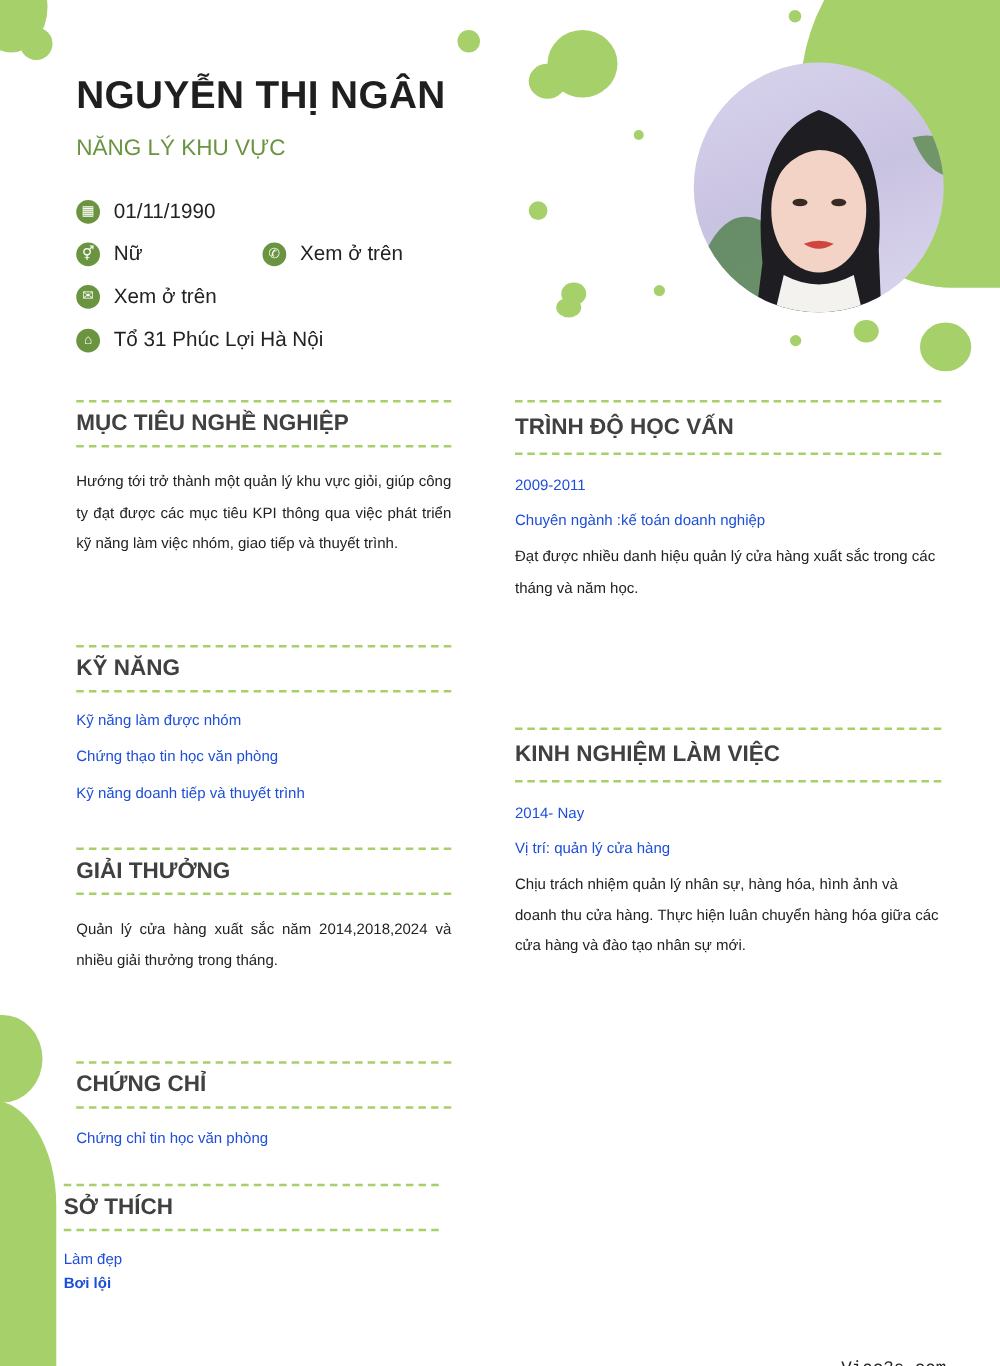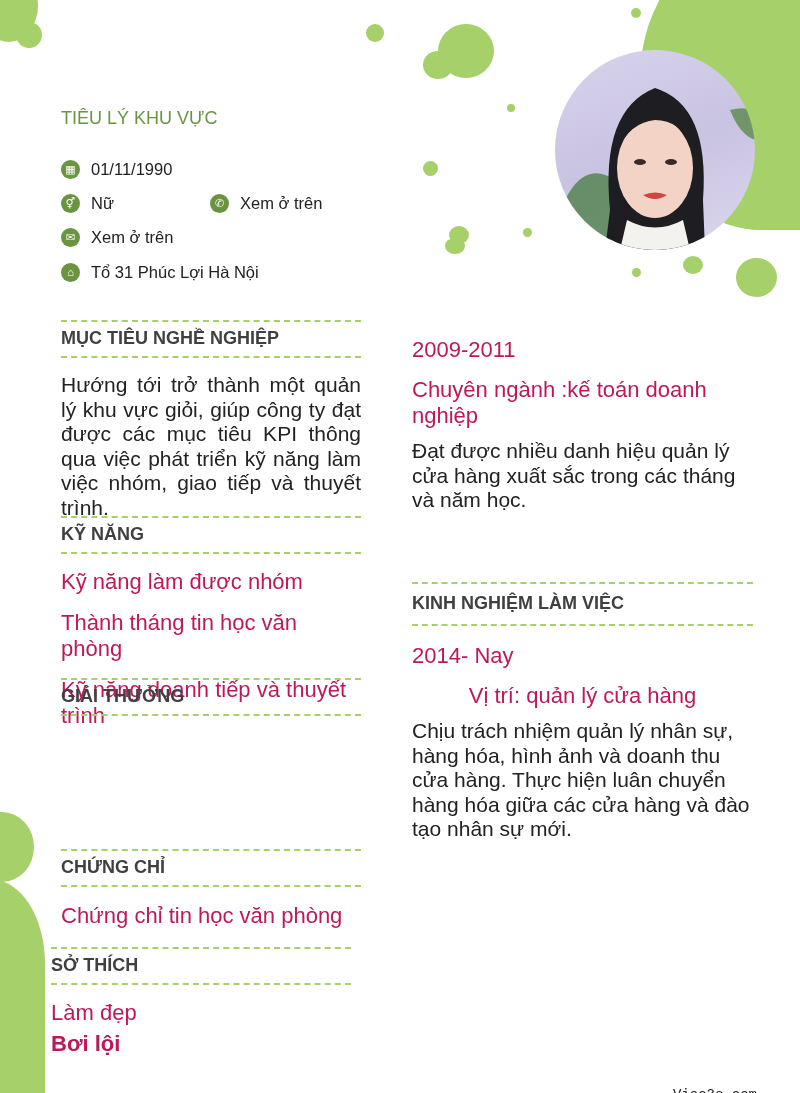--- a/index.html
+++ b/index.html
@@ -6,23 +6,23 @@
   body { width: 800px; height: 1093px; background: #ffffff; font-family: "Liberation Sans", "DejaVu Sans", sans-serif; color: #1a1a1a; overflow: hidden; }
   .page { position: relative; width: 800px; height: 1093px; overflow: hidden; background: #fff; }
   .deco { position: absolute; background: #a6d06a; border-radius: 50%; }
   .name { position: absolute; left: 61px; top: 58px; font-size: 31px; font-weight: bold; color: #1f1f1f; letter-spacing: 0.3px; }
   .role { position: absolute; left: 61px; top: 108px; font-size: 18px; color: #6a9440; }
   .info-row { position: absolute; display: flex; align-items: center; font-size: 16.5px; color: #222; }
   .info-icon { width: 19px; height: 19px; border-radius: 50%; background: #6a9440; margin-right: 11px; display: inline-flex; align-items: center; justify-content: center; color: #fff; font-size: 11px; line-height: 1; }
   .photo { position: absolute; left: 555px; top: 50px; width: 200px; height: 200px; border-radius: 50%; overflow: hidden; background: linear-gradient(160deg, #d8d3ec 0%, #c9c3e2 50%, #dcd7ee 100%); }
   .section { position: absolute; }
   .sec-head { border-top: 2px dashed #a6d06a; border-bottom: 2px dashed #a6d06a; padding: 6px 0 7px 0; font-size: 18px; font-weight: bold; color: #404040; }
-  .body-text { font-size: 21px; line-height: 24.5px; color: #222; }
+  .body-text { font-size: 12px; line-height: 24.5px; color: #222; }
   .justify { text-align: justify; }
-  .item { font-size: 22px; color: #be185d; }
+  .item { font-size: 12px; color: #1d4ed8; }
   .bold-title { font-size: 16px; font-weight: bold; color: #1a1a1a; }
   .footer { position: absolute; left: 673px; top: 1072px; font-family: "Liberation Mono", "DejaVu Sans Mono", monospace; font-size: 14px; color: #222; margin-top: 15px; }
 </style>
 </head>
 <body>
 
 <div class="page">
 
   <div class="deco" style="left:-20px;top:-30px;width:58px;height:72px;"></div>
   <div class="deco" style="left:16px;top:22px;width:26px;height:26px;"></div>
@@ -36,21 +36,22 @@
   <div class="deco" style="left:423px;top:161px;width:15px;height:15px;"></div>
   <div class="deco" style="left:449px;top:226px;width:20px;height:18px;"></div>
   <div class="deco" style="left:445px;top:238px;width:20px;height:16px;"></div>
   <div class="deco" style="left:523px;top:228px;width:9px;height:9px;"></div>
   <div class="deco" style="left:632px;top:268px;width:9px;height:9px;"></div>
   <div class="deco" style="left:683px;top:256px;width:20px;height:18px;"></div>
   <div class="deco" style="left:736px;top:258px;width:41px;height:39px;"></div>
   <div class="deco" style="left:-30px;top:812px;width:64px;height:70px;"></div>
   <div class="deco" style="left:-60px;top:880px;width:105px;height:420px;border-radius:50% 50% 0 0 / 20% 20% 0 0;"></div>
 
-  <div class="role">TIÊU LÝ KHU VỰC</div>
+  <div class="name">NGUYỄN THỊ NGÂN</div>
+  <div class="role">NĂNG LÝ KHU VỰC</div>
 
   <div class="info-row" style="left:61px;top:160px;">
     <span class="info-icon">▦</span>
     <span>01/11/1990</span>
   </div>
   <div class="info-row" style="left:61px;top:194px;">
     <span class="info-icon">⚥</span>
     <span>Nữ</span>
   </div>
   <div class="info-row" style="left:210px;top:194px;">
@@ -81,46 +82,48 @@
   </div>
 
   <div class="section" style="left:61px;top:320px;width:300px;">
     <div class="sec-head">MỤC TIÊU NGHỀ NGHIỆP</div>
     <div class="body-text justify" style="margin-top:15px;">Hướng tới trở thành một quản lý khu vực giỏi, giúp công ty đạt được các mục tiêu KPI thông qua việc phát triển kỹ năng làm việc nhóm, giao tiếp và thuyết trình.</div>
   </div>
 
   <div class="section" style="left:61px;top:516px;width:300px;">
     <div class="sec-head">KỸ NĂNG</div>
     <div class="item" style="margin-top:15px;">Kỹ năng làm được nhóm</div>
-    <div class="item" style="margin-top:15px;">Thành tháng tin học văn phòng</div>
+    <div class="item" style="margin-top:15px;">Chứng thạo tin học văn phòng</div>
     <div class="item" style="margin-top:15px;">Kỹ năng doanh tiếp và thuyết trình</div>
   </div>
 
   <div class="section" style="left:61px;top:678px;width:300px;">
     <div class="sec-head">GIẢI THƯỞNG</div>
+    <div class="body-text justify" style="margin-top:15px;">Quản lý cửa hàng xuất sắc năm 2014,2018,2024 và nhiều giải thưởng trong tháng.</div>
   </div>
 
   <div class="section" style="left:61px;top:849px;width:300px;">
     <div class="sec-head">CHỨNG CHỈ</div>
     <div class="item" style="margin-top:16px;">Chứng chỉ tin học văn phòng</div>
   </div>
 
   <div class="section" style="left:51px;top:947px;width:300px;">
     <div class="sec-head">SỞ THÍCH</div>
     <div class="item" style="margin-top:15px;">Làm đẹp</div>
     <div class="item" style="margin-top:5px;font-weight:bold;">Bơi lội</div>
   </div>
 
   <div class="section" style="left:412px;top:320px;width:341px;">
+    <div class="sec-head" style="padding:9px 0 10px 0;">TRÌNH ĐỘ HỌC VẤN</div>
     <div class="item" style="margin-top:17px;">2009-2011</div>
     <div class="item" style="margin-top:14px;">Chuyên ngành :kế toán doanh nghiệp</div>
     <div class="body-text" style="margin-top:10px;">Đạt được nhiều danh hiệu quản lý cửa hàng xuất sắc trong các tháng và năm học.</div>
   </div>
 
   <div class="section" style="left:412px;top:582px;width:341px;">
     <div class="sec-head" style="padding:9px 0 10px 0;">KINH NGHIỆM LÀM VIỆC</div>
     <div class="item" style="margin-top:17px;">2014- Nay</div>
-    <div class="item" style="margin-top:14px;text-align:center;">Vị trí: quản lý cửa hàng</div>
+    <div class="item" style="margin-top:14px;">Vị trí: quản lý cửa hàng</div>
     <div class="body-text" style="margin-top:10px;">Chịu trách nhiệm quản lý nhân sự, hàng hóa, hình ảnh và doanh thu cửa hàng. Thực hiện luân chuyển hàng hóa giữa các cửa hàng và đào tạo nhân sự mới.</div>
   </div>
 
   <div class="footer">Viec3s.com</div>
 </div>
 
 </body></html>

